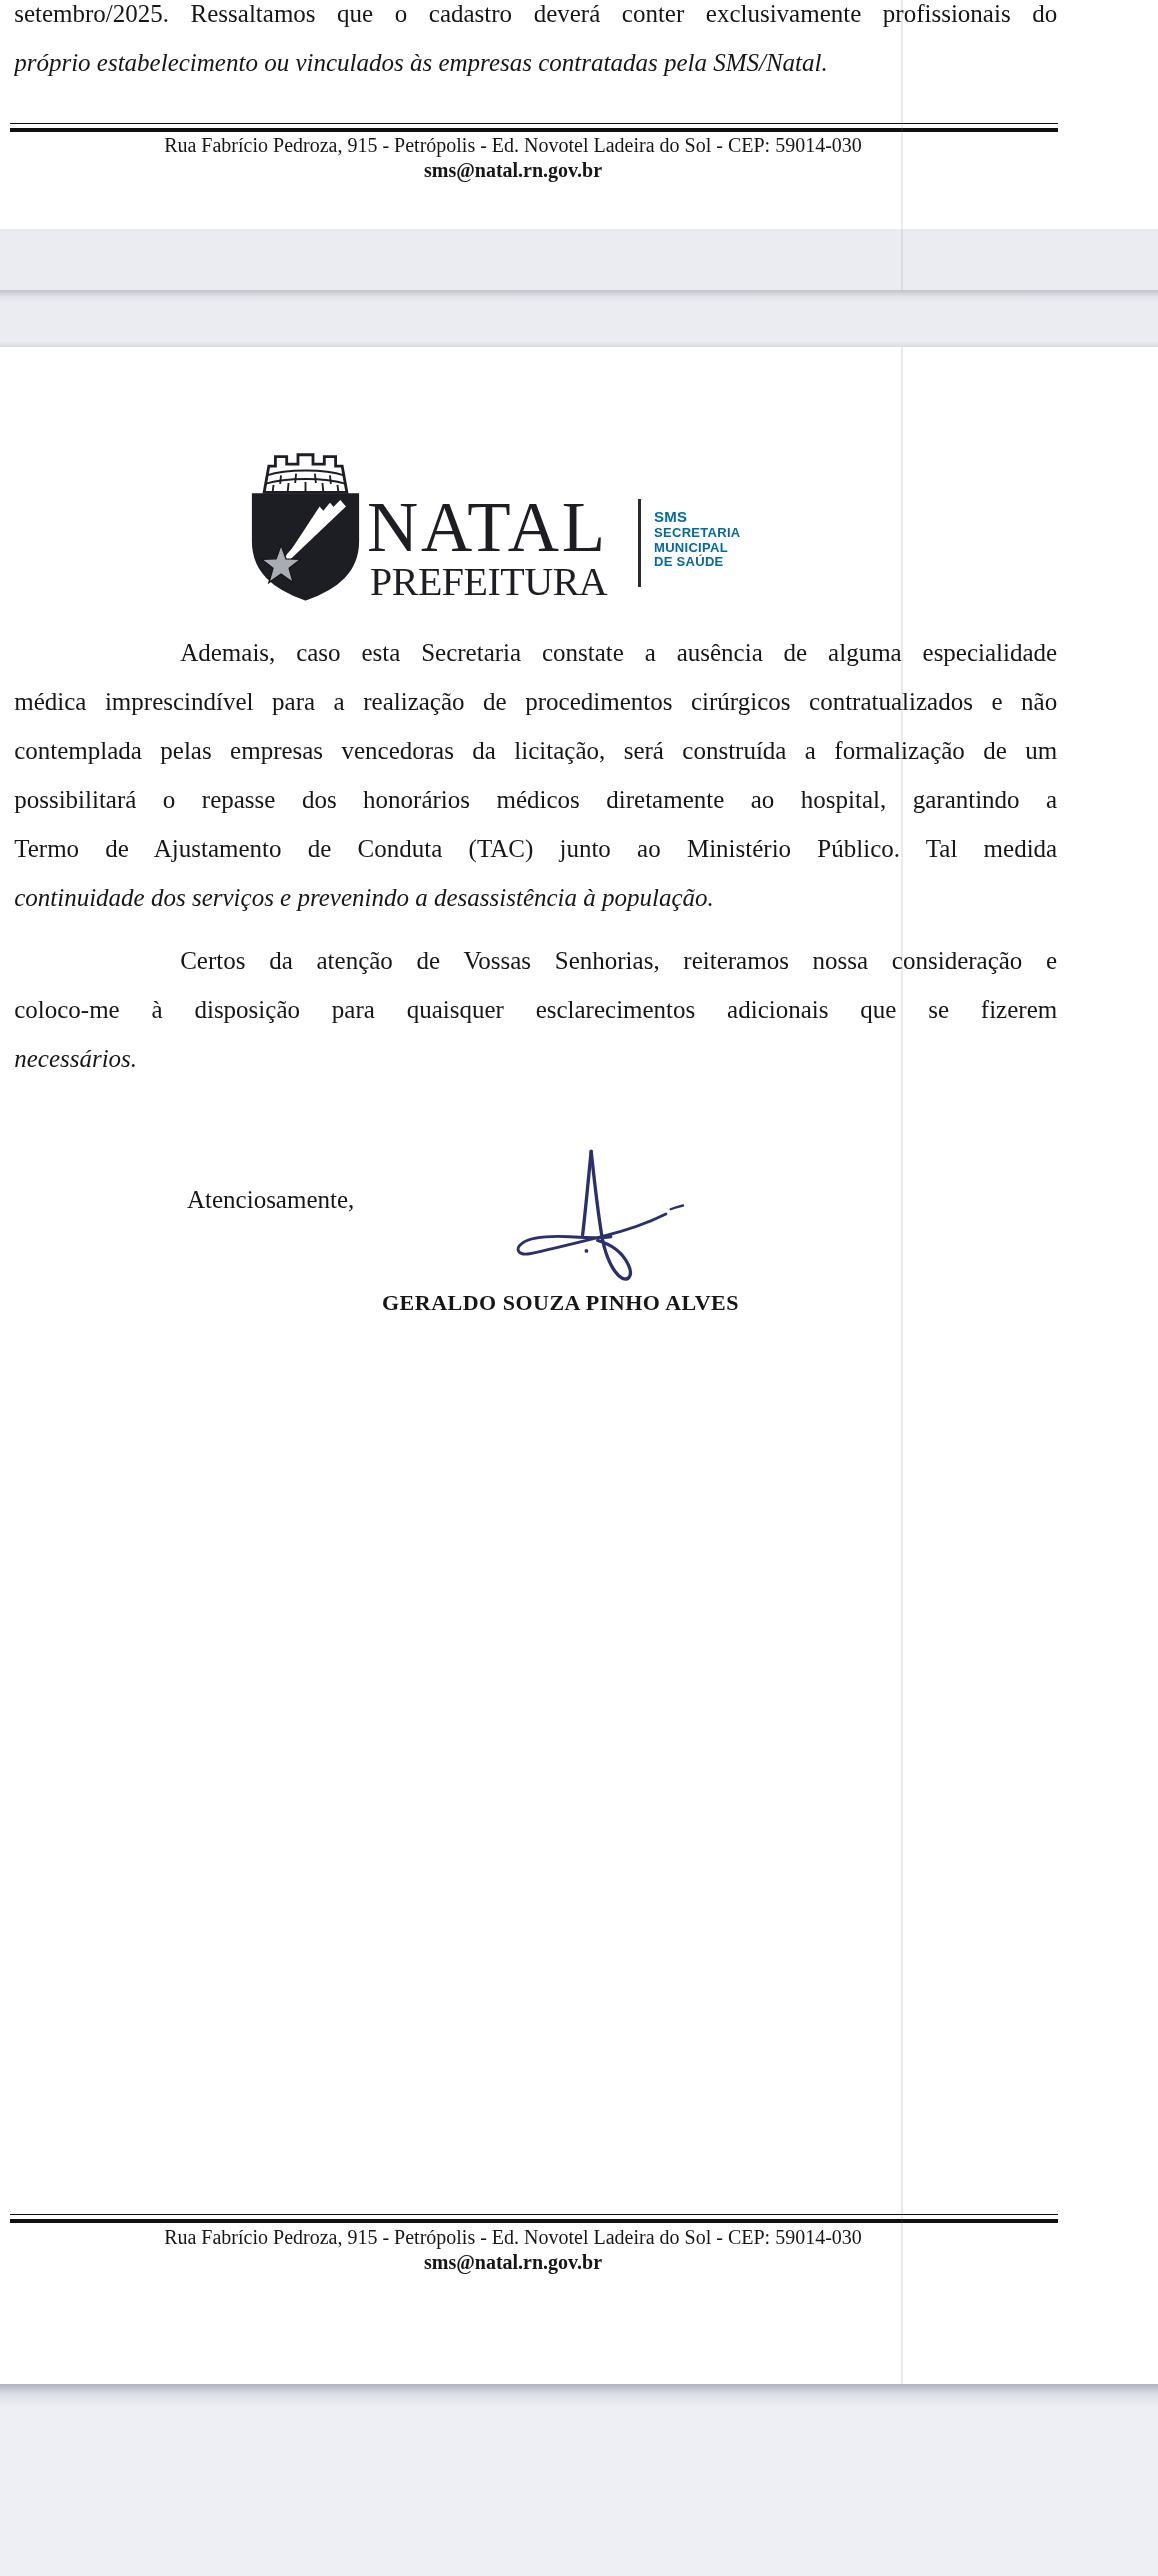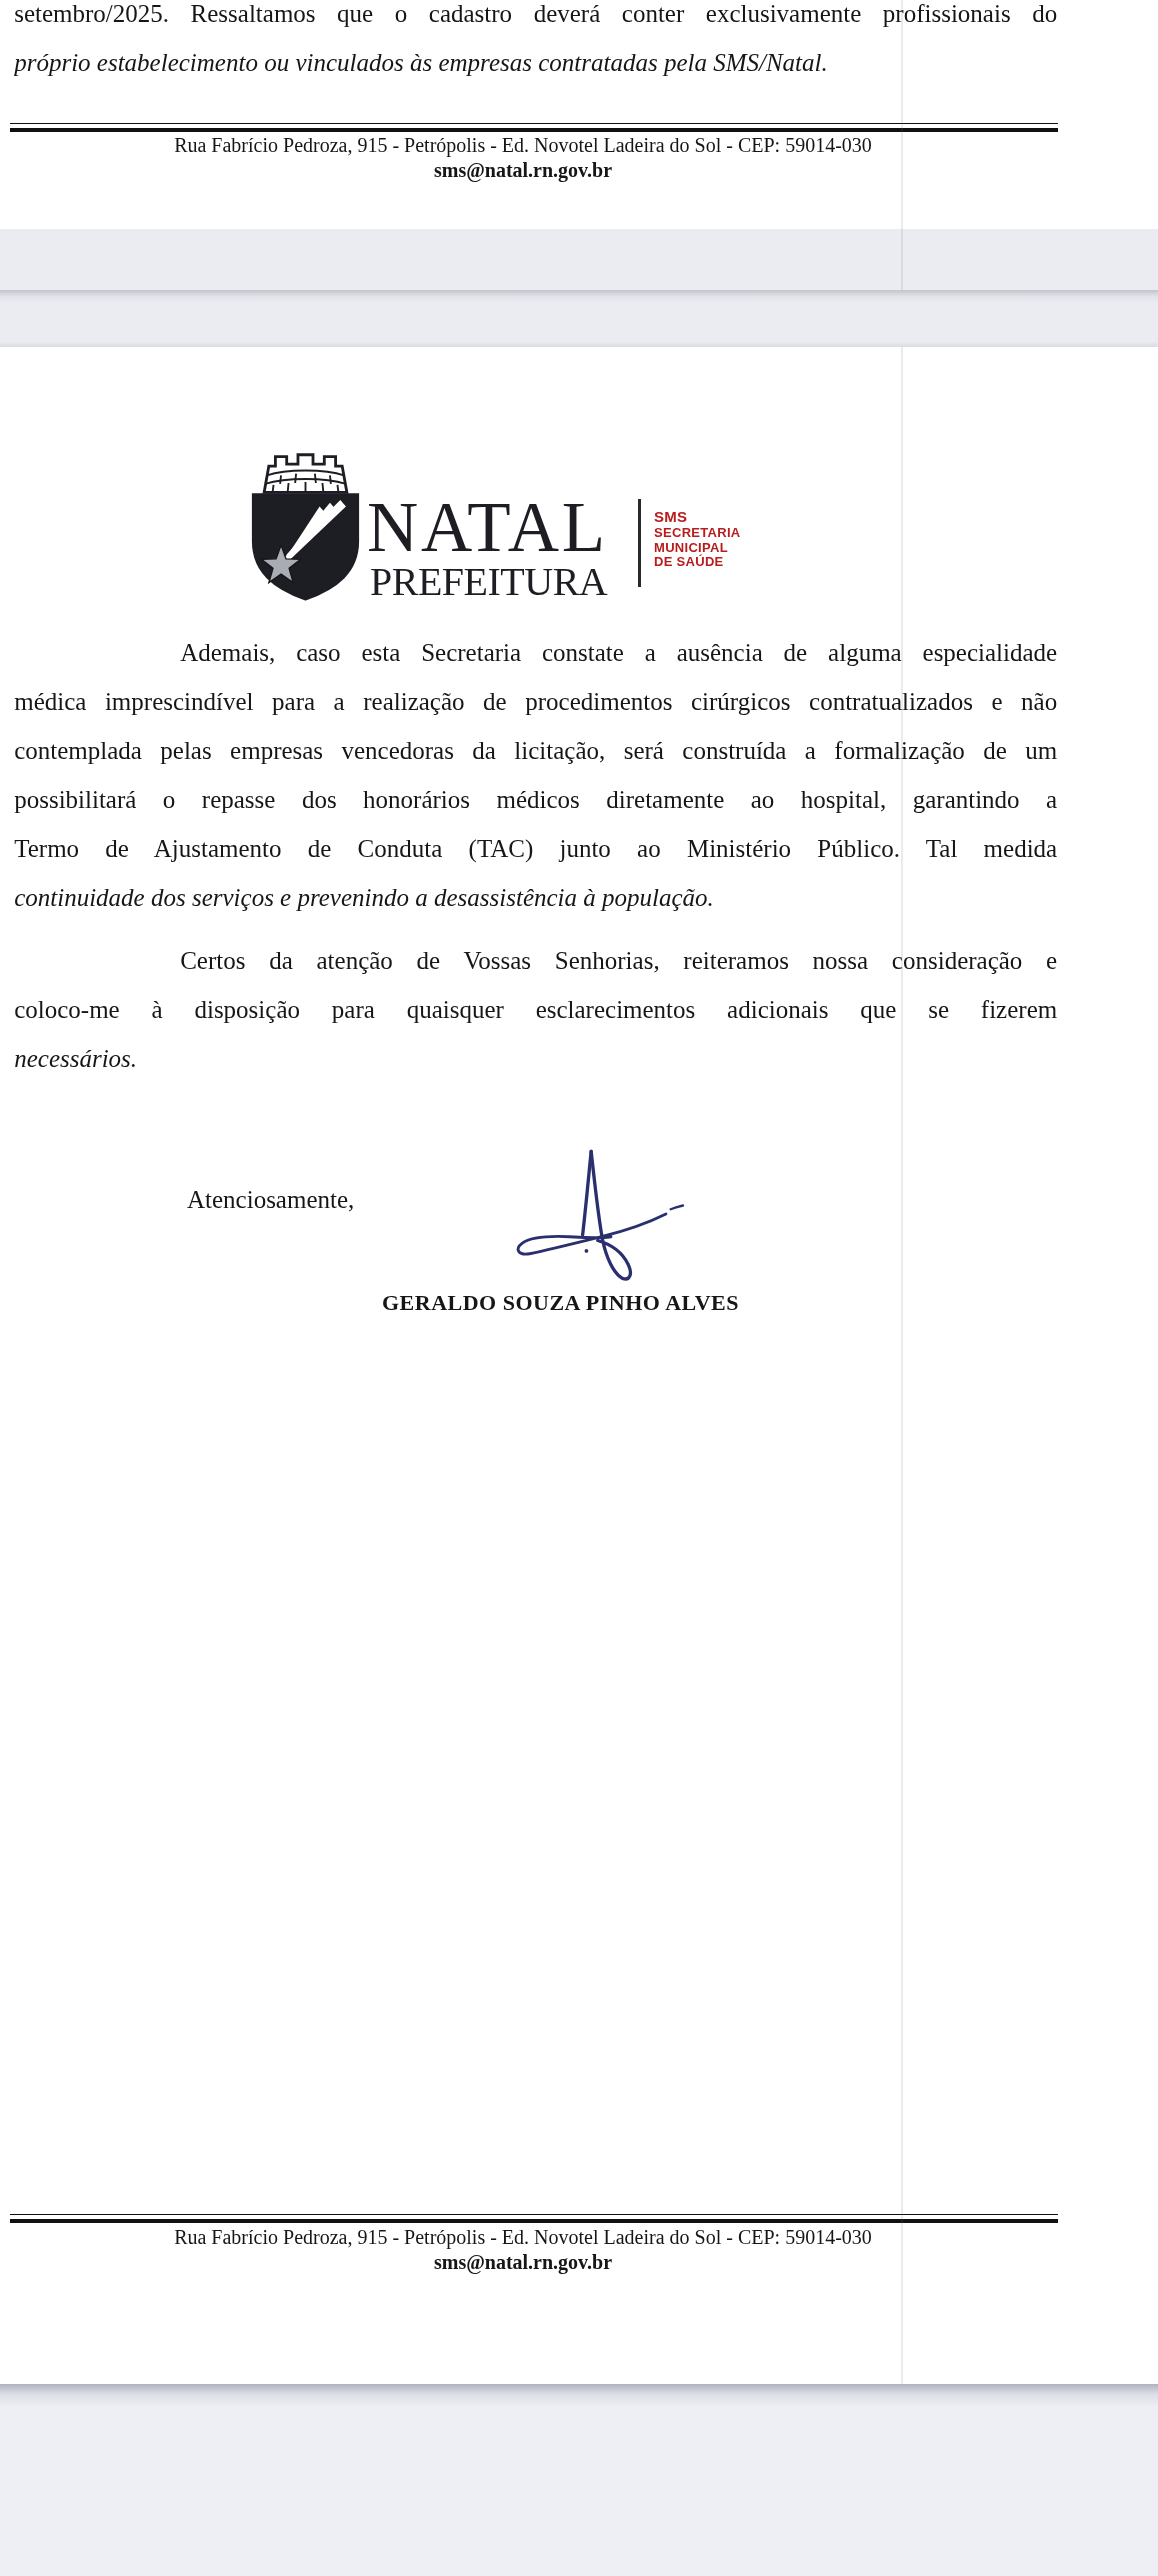--- a/index.html
+++ b/index.html
@@ -46,21 +46,21 @@
   .para-1{top:281px;line-height:49px;}
   .para-2{top:589px;line-height:49px;}
   .closing{position:absolute;left:187px;top:838px;font-size:25px;line-height:30px;}
 
   
   .footer-rule{
     position:absolute;left:9.5px;width:1048px;height:8.5px;
     border-top:1.9px solid var(--c-rule,#101010);
     border-bottom:4.7px solid var(--c-rule,#101010);
   }
-  .footer-line{position:absolute;left:20px;width:1048px;padding-right:42px;
+  .footer-line{position:absolute;left:10px;width:1048px;padding-right:42px;
     text-align:center;font-size:20px;line-height:25px;}
   .footer-email{font-weight:bold;}
   .f1-rule{top:123px;} .f1-address{top:133px;} .f1-email{top:158px;}
   .f2-rule{top:1867px;} .f2-address{top:1878px;} .f2-email{top:1903px;}
 
   
   .signer{position:absolute;left:133px;top:936px;width:855px;text-align:center;}
   .signer-name{font-weight:bold;font-size:22px;line-height:40px;letter-spacing:0.5px;}
   .signer-title{font-size:25px;line-height:32px;}
   .signature-svg{position:absolute;left:499px;top:796px;width:190px;height:142px;}
@@ -68,21 +68,21 @@
   
   .logo{position:absolute;left:243px;top:100px;width:503px;height:166px;}
   .coat-svg{position:absolute;left:0;top:3.8px;width:125px;height:158px;}
   .logo-city{position:absolute;left:124px;top:45px;font-size:71px;line-height:71px;
     letter-spacing:2.8px;color:var(--c-logo-ink,#1d1d24);}
   .logo-org{position:absolute;left:127px;top:115px;font-size:40px;line-height:40px;
     letter-spacing:-0.5px;color:var(--c-logo-ink,#1d1d24);}
   .logo-divider{position:absolute;left:395px;top:52px;width:2.8px;height:88px;background:#2a2a2e;}
   .logo-dept{position:absolute;left:411px;top:61px;width:95px;
     font-family:"Liberation Sans","DejaVu Sans",sans-serif;font-weight:bold;
-    font-size:13px;line-height:14.7px;letter-spacing:0.3px;color:#b91c1c;}
+    font-size:13px;line-height:14.7px;letter-spacing:0.3px;color:#0369a1;}
   .logo-dept .bline:first-child{font-size:15px;line-height:17px;margin-bottom:0.9px;}
 </style>
 </head>
 <body>
 
 <div class="screen">
 
   <section class="page page-1">
     <div class="textblock tail-text">
         <div class="bline jl">setembro/2025. Ressaltamos que o cadastro deverá conter exclusivamente profissionais do</div>

